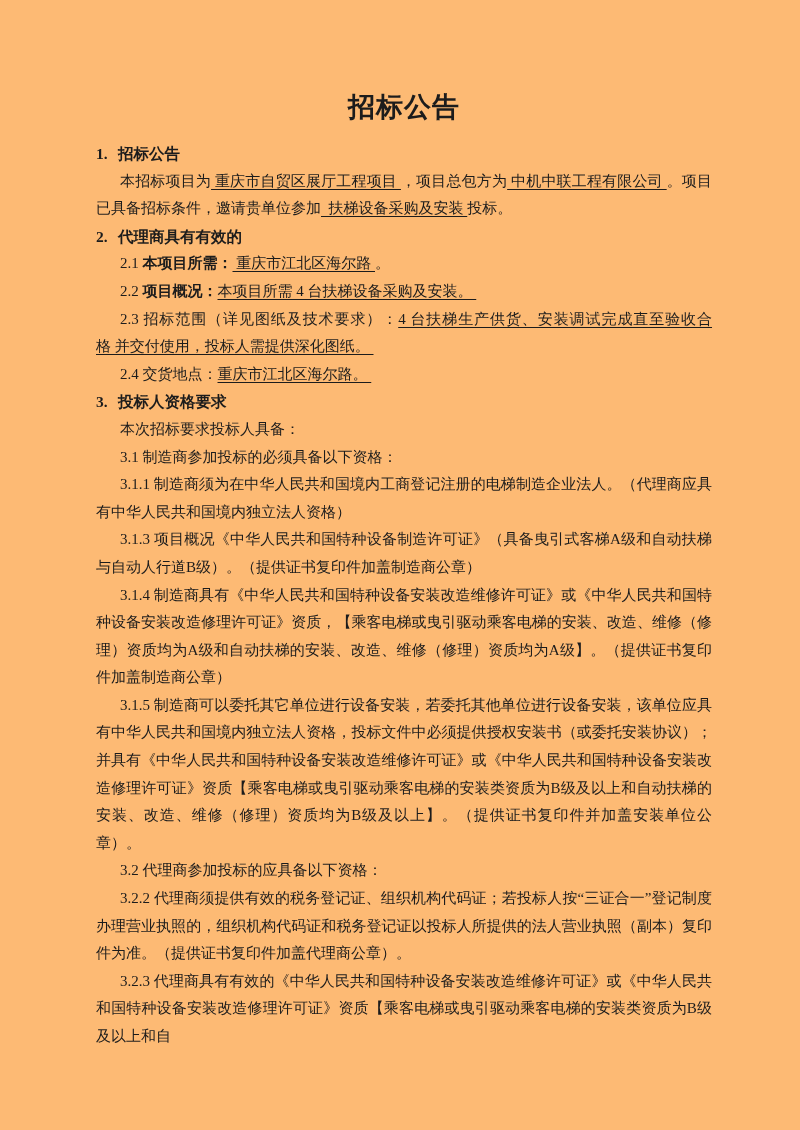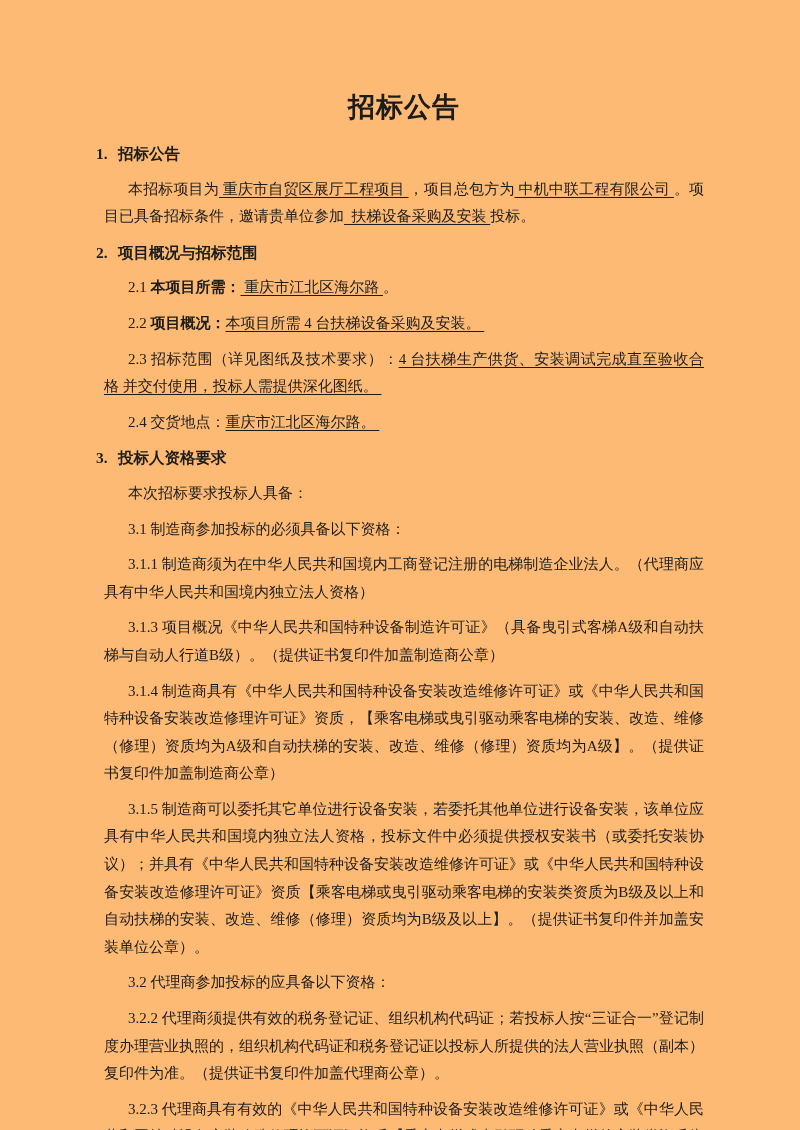--- a/index.html
+++ b/index.html
@@ -35,21 +35,21 @@
     margin: 0;
     font-size: 15.5px;
     font-weight: bold;
     line-height: 27.6px;
   }
   .heading .hnum {
     display: inline-block;
     min-width: 22px;
   }
   .para {
-    margin: 8px;
+    margin: 0;
     font-size: 15px;
     line-height: 27.6px;
     text-indent: 24px;
     text-align: justify;
     word-break: break-all;
   }
   .para span { text-indent: 0; }
   .u {
     text-decoration: underline;
     text-underline-offset: 3px;
@@ -57,21 +57,21 @@
   .b { font-weight: bold; }
 </style>
 </head>
 <body>
 
 <div class="page">
   <h1 class="doc-title">招标公告</h1>
   <div>
       <div class="heading"><span class="hnum">1.</span><span>招标公告</span></div>
       <p class="para"><span>本招标项目为</span><span class="u">&nbsp;重庆市自贸区展厅工程项目&nbsp;</span><span>，项目总包方为</span><span class="u">&nbsp;中机中联工程有限公司&nbsp;</span><span>。项目已具备招标条件，邀请贵单位参加</span><span class="u">&nbsp;&nbsp;扶梯设备采购及安装&nbsp;</span><span>投标。</span></p>
-      <div class="heading"><span class="hnum">2.</span><span>项目概况与招标范围</span></div>
+      <div class="heading"><span class="hnum">2.</span><span>代理商具有有效的</span></div>
       <p class="para"><span>2.1 </span><span class="b">本项目所需：</span><span class="u">&nbsp;重庆市江北区海尔路&nbsp;</span><span>。</span></p>
       <p class="para"><span>2.2 </span><span class="b">项目概况：</span><span class="u">本项目所需 4 台扶梯设备采购及安装。&nbsp;</span></p>
       <p class="para"><span>2.3 招标范围（详见图纸及技术要求）：</span><span class="u">4 台扶梯生产供货、安装调试完成直至验收合格&nbsp;并交付使用，投标人需提供深化图纸。&nbsp;</span></p>
       <p class="para"><span>2.4 交货地点：</span><span class="u">重庆市江北区海尔路。&nbsp;</span></p>
       <div class="heading"><span class="hnum">3.</span><span>投标人资格要求</span></div>
       <p class="para"><span>本次招标要求投标人具备：</span></p>
       <p class="para"><span>3.1 制造商参加投标的必须具备以下资格：</span></p>
       <p class="para"><span>3.1.1 制造商须为在中华人民共和国境内工商登记注册的电梯制造企业法人。（代理商应具有中华人民共和国境内独立法人资格）</span></p>
       <p class="para"><span>3.1.3 项目概况《中华人民共和国特种设备制造许可证》（具备曳引式客梯A级和自动扶梯与自动人行道B级）。（提供证书复印件加盖制造商公章）</span></p>
       <p class="para"><span>3.1.4 制造商具有《中华人民共和国特种设备安装改造维修许可证》或《中华人民共和国特种设备安装改造修理许可证》资质，【乘客电梯或曳引驱动乘客电梯的安装、改造、维修（修理）资质均为A级和自动扶梯的安装、改造、维修（修理）资质均为A级】。（提供证书复印件加盖制造商公章）</span></p>

